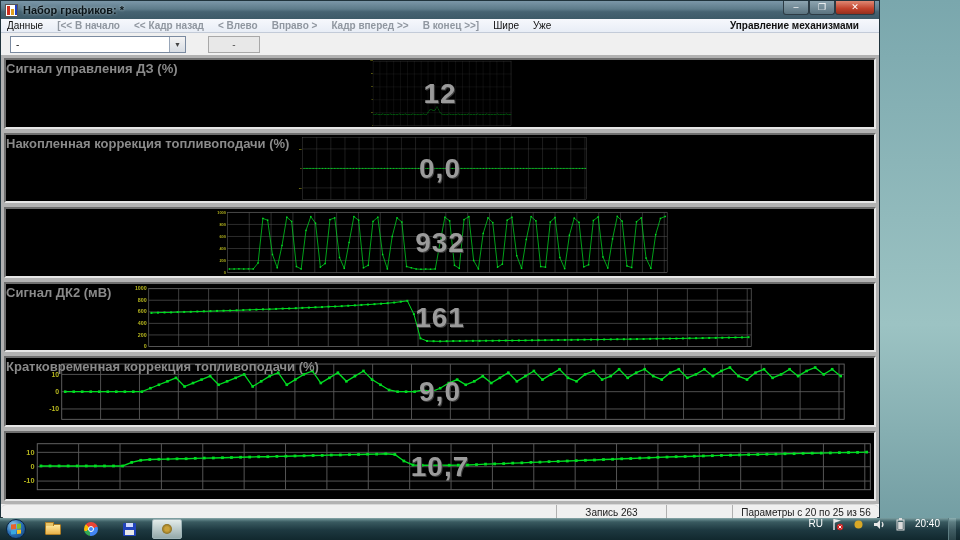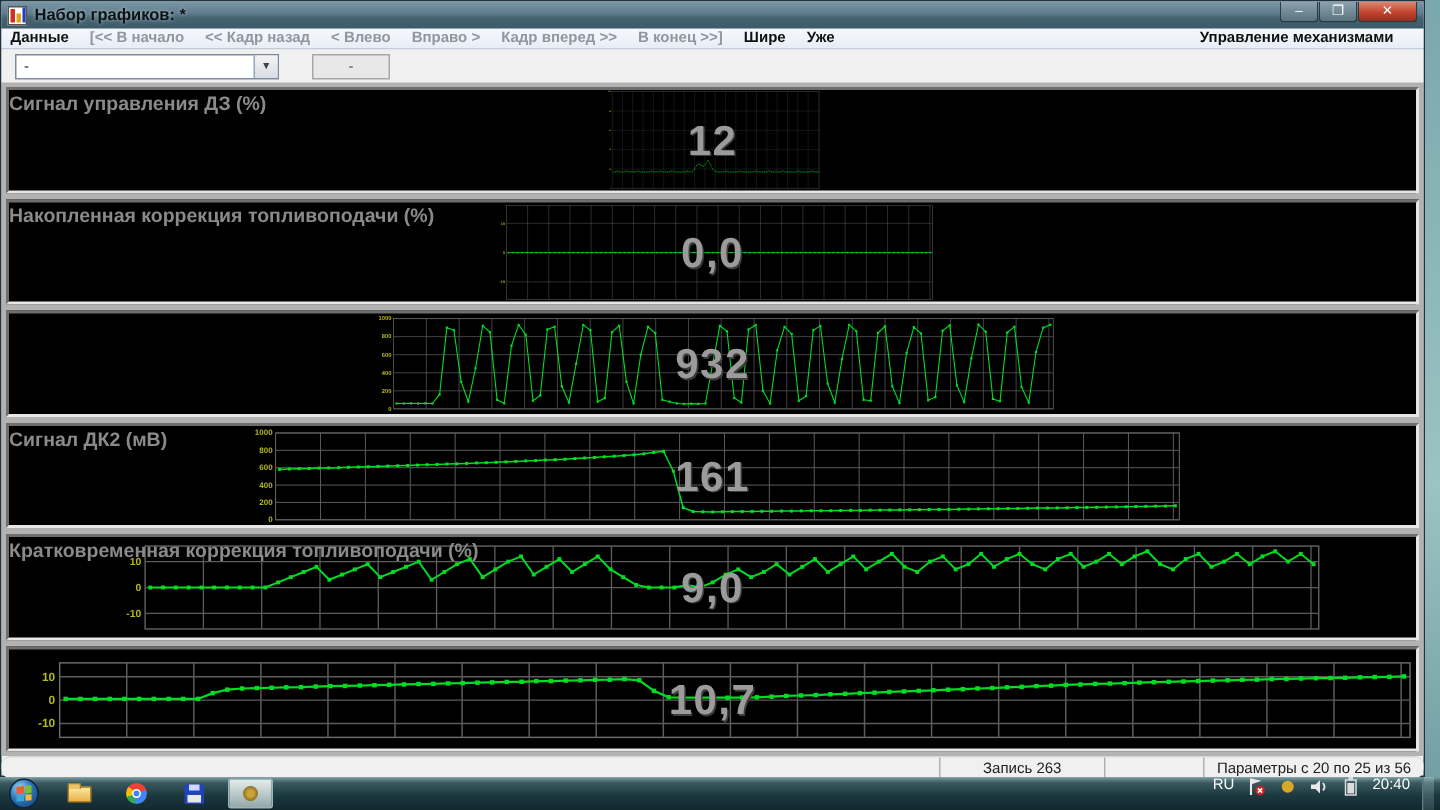--- a/index.html
+++ b/index.html
@@ -1,21 +1,21 @@
 <!DOCTYPE html>
 <html><head>
 <meta charset="utf-8">
 <style>
   * { margin:0; padding:0; box-sizing:border-box; }
   html,body { width:960px; height:540px; overflow:hidden;
     font-family:"Liberation Sans", sans-serif;
     background:linear-gradient(180deg,#7aa7ad 0%, #9cc3c3 60%, #6f9aa0 100%); }
 
   
-  #app-window { position:absolute; left:0; top:0; width:950px; height:518px;
+  #app-window { position:absolute; left:0; top:0; width:880px; height:518px;
     border:1px solid #20333c; background:#f0f0f0; }
 
   
   #titlebar { position:relative; height:18px;
     background:linear-gradient(180deg,#7b97a8 0%, #5d7b8a 45%, #466372 60%, #3d5a68 100%);
     display:flex; align-items:center; padding-left:4px; }
   #title-icon { width:13px; height:13px; margin-right:5px; display:inline-block;
     background:#fff; border:1px solid #555; position:relative; overflow:hidden; }
   #title-icon i { position:absolute; bottom:1px; width:3px; display:block; }
   #title-icon i:nth-child(1){ left:1px; height:9px;  background:#d03020; }
@@ -26,21 +26,21 @@
   .win-btn { height:14px; font-size:9px; line-height:12px; color:#fff; text-align:center;
     border:1px solid #2c3b44; border-top:none; border-radius:0 0 3px 3px;
     background:linear-gradient(180deg,#8da4b0,#5a737f); cursor:default; }
   .win-btn.min,.win-btn.max { width:26px; }
   .win-btn.close { width:40px; background:linear-gradient(180deg,#e08873,#c0402a 60%,#92301f); }
 
   
   #menubar { height:14px; background:linear-gradient(180deg,#f6f8fc,#e8edf6);
     border-bottom:1px solid #c3cbd8; display:flex; align-items:center;
     font-size:10px; padding:0 6px; color:#101010; }
-  .menu-item { margin-right:14px; white-space:nowrap; font-weight:bold; }
+  .menu-item { margin-right:14px; white-space:nowrap; font-weight:normal; }
   .menu-item.disabled { color:#9097a0; font-weight:bold; }
   #menu-right { margin-left:auto; font-weight:bold; white-space:nowrap; }
 
   
   #toolbar { height:22px; background:#f0f0f0; display:flex; align-items:center; padding-left:9px; }
   #combo { width:176px; height:17px; background:#fff; border:1px solid #7a8aa0;
     display:flex; align-items:center; font-size:10px; color:#222; }
   #combo .combo-value { flex:1; padding-left:5px; }
   #combo .combo-btn { width:16px; height:15px; background:linear-gradient(180deg,#f4f4f4,#d8dde4);
     border-left:1px solid #98a6b8; font-size:7px; color:#444; text-align:center; line-height:15px; }

